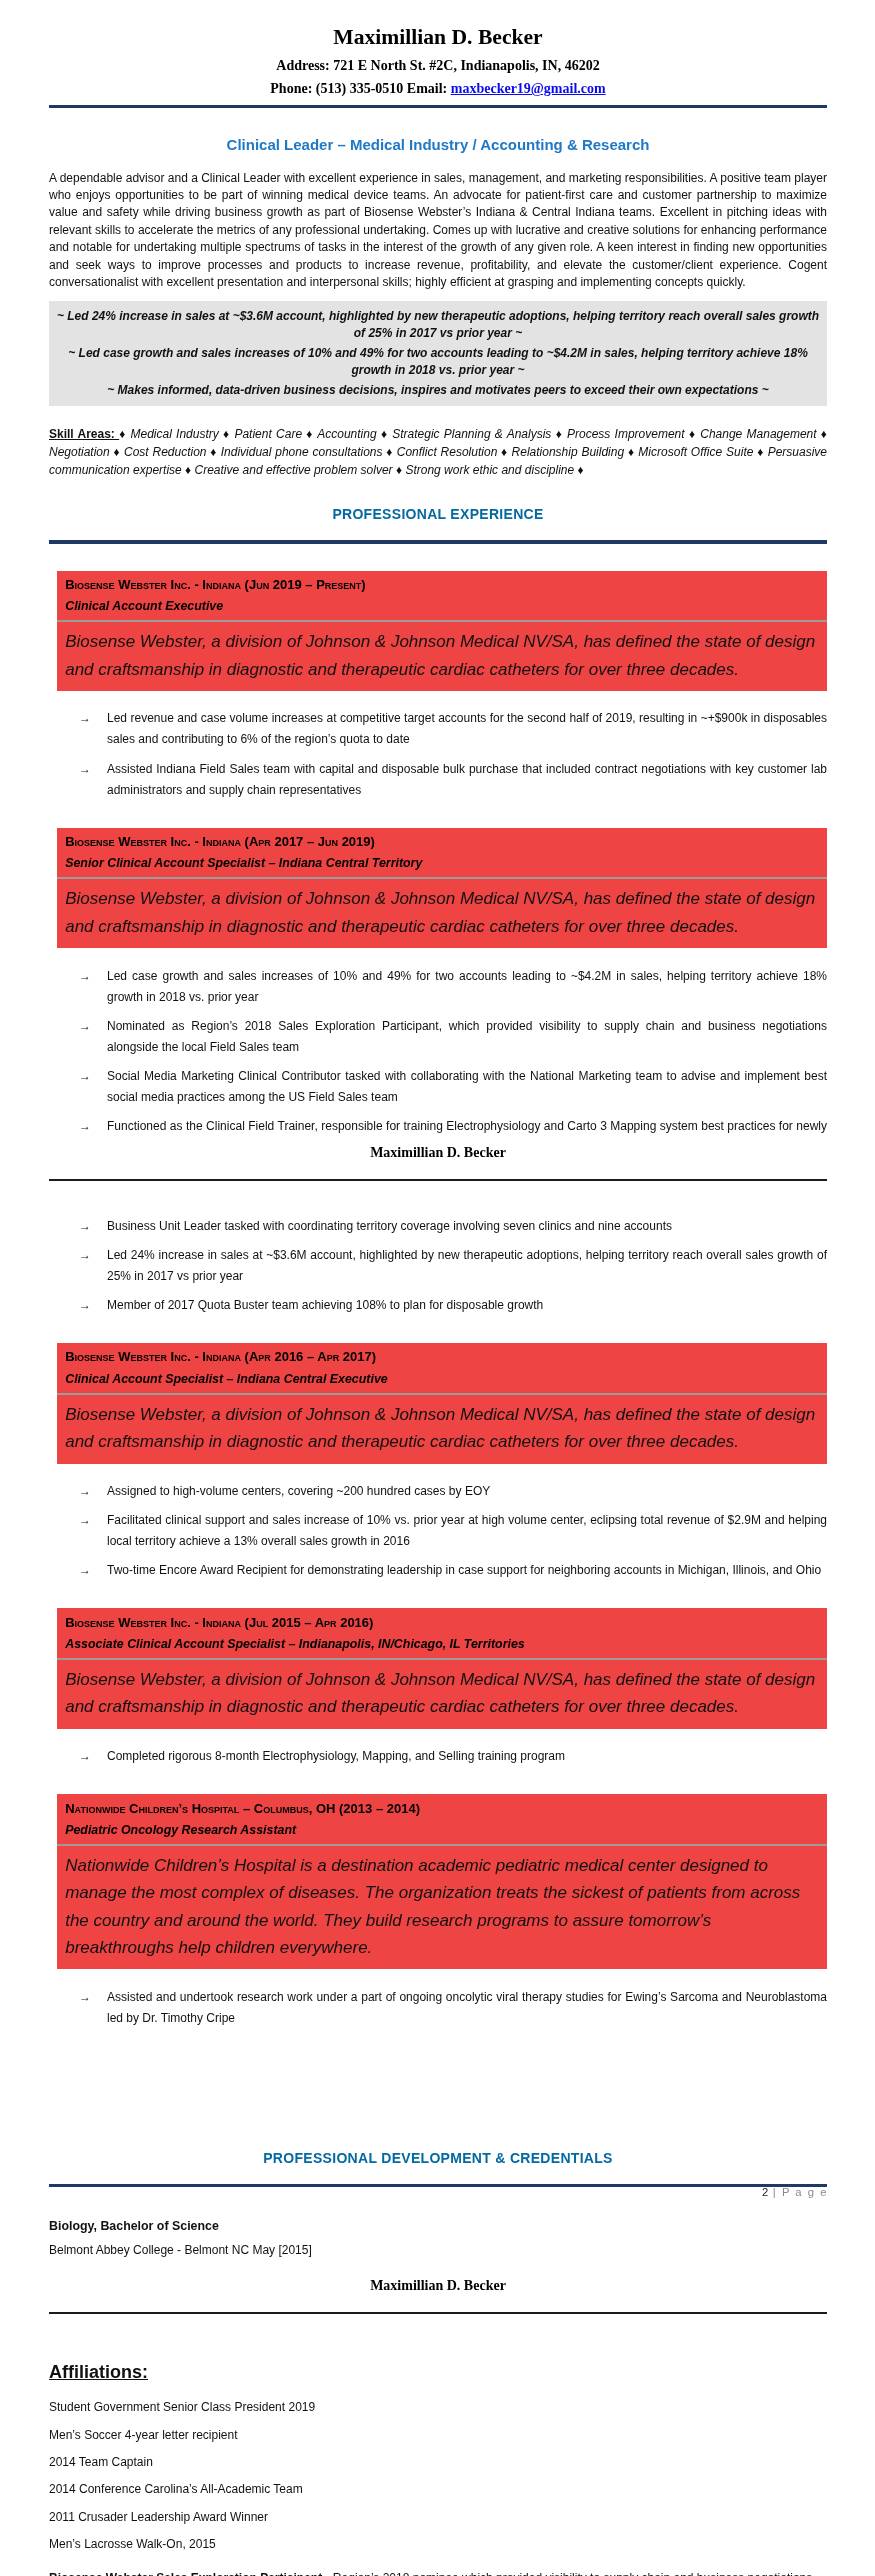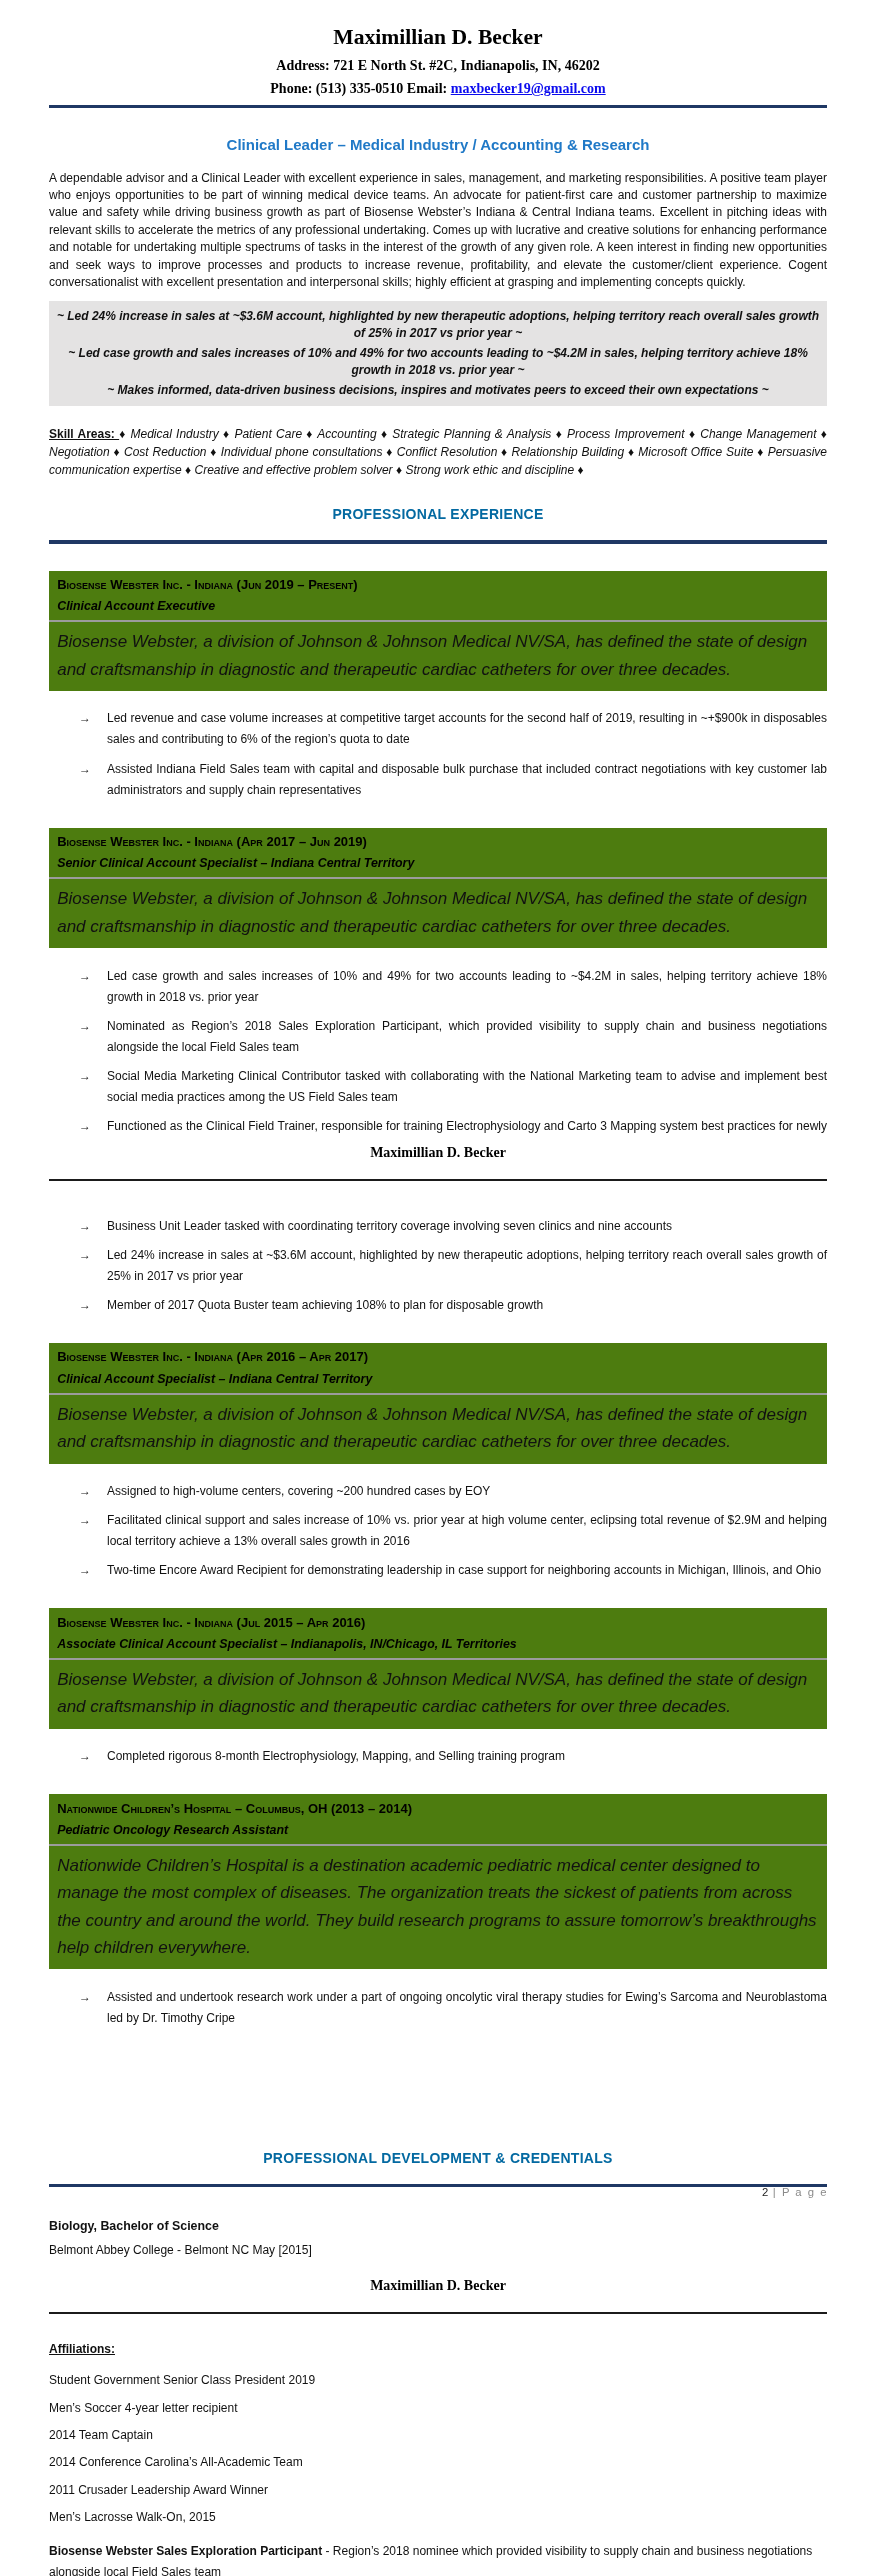--- a/index.html
+++ b/index.html
@@ -20,21 +20,21 @@
   .hbox p{margin:0 0 3.1px;}
   .hbox p:last-child{margin:0;}
 
   .skills{margin:18.5px 0 0;font-size:12px;line-height:1.5;text-align:justify;}
   .skills-label{font-weight:bold;text-decoration:underline;}
   .skills-text{font-style:italic;}
 
   .h-section{font-size:14px;font-weight:bold;color:#0369a1;text-align:center;margin:27px 0 0;letter-spacing:0.3px;}
 
   
-  .job-box{background:#4d7c0f;margin-top:27px;padding:6.2px 8.2px 8.2px;}
+  .job-box{background:#ef4444;margin-top:27px;padding:6.2px 8.2px 8.2px;margin-left:8px;}
   .company{font-variant:small-caps;font-weight:bold;font-size:13px;margin:0;color:#000;}
   .jobtitle{font-weight:bold;font-style:italic;font-size:12.4px;margin:7.2px 0 0;color:#000;}
   .jdiv{height:2.1px;background:#9C9C9C;margin:7.2px -8.2px 0;}
   .jdesc{font-style:italic;font-size:17px;line-height:1.6;margin:6.2px 0 0;}
 
   .bullets{list-style:none;margin:17.5px 0 0;padding:0;}
   .bullets li{position:relative;padding-left:58px;margin-bottom:8.2px;font-size:12px;line-height:1.75;text-align:justify;}
   .bullets li .arrow{position:absolute;left:30px;top:0;font-style:normal;}
 
   
@@ -42,21 +42,21 @@
   .cont-name{font-family:"Liberation Serif",serif;font-weight:bold;font-size:14px;text-align:center;margin:0;color:#000;}
   .cont-body{margin-top:35px;}
 
   .edu-wrap{margin-top:121px;}
   .degree{font-weight:bold;font-size:12.4px;margin:32px 0 0;}
   .school{font-size:12px;margin:9.3px 0 0;}
 
   .page-footer{position:absolute;right:48px;bottom:68px;font-size:11.3px;letter-spacing:1.5px;color:#8a8a8a;}
   .page-footer .num{color:#222;margin-right:3.1px;}
 
-  .affil-label{font-weight:bold;text-decoration:underline;font-size:12px;margin:28px 0 0;}
+  .affil-label{font-weight:bold;text-decoration:underline;font-size:18px;margin:48px 0 0;}
   .affil-list{margin-top:15.5px;}
   .affil-list p{font-size:12px;margin:0 0 8.2px;line-height:1.6;}
   .affil-para{margin-top:13.4px;font-size:12px;line-height:1.75;}
   .affil-para .lead{font-weight:bold;}
 </style>
 </head>
 <body>
 
 <section class="page">
   <h1 class="name-main">Maximillian D. Becker</h1>
@@ -110,21 +110,21 @@
 
   <div class="cont-body">
     <ul class="bullets" style="margin-top:0;">
       <li><span class="arrow">→</span><span>Business Unit Leader tasked with coordinating territory coverage involving seven clinics and nine accounts</span></li>
       <li><span class="arrow">→</span><span>Led 24% increase in sales at ~$3.6M account, highlighted by new therapeutic adoptions, helping territory reach overall sales growth of 25% in 2017 vs prior year</span></li>
       <li><span class="arrow">→</span><span>Member of 2017 Quota Buster team achieving 108% to plan for disposable growth</span></li>
     </ul>
 
     <div class="job-box">
       <p class="company">Biosense Webster Inc. - Indiana (Apr 2016 – Apr 2017)</p>
-      <p class="jobtitle">Clinical Account Specialist – Indiana Central Territory</p>
+      <p class="jobtitle">Clinical Account Specialist – Indiana Central Executive</p>
       <div class="jdiv"></div>
       <p class="jdesc">Biosense Webster, a division of Johnson &amp; Johnson Medical NV/SA, has defined the state of design and craftsmanship in diagnostic and therapeutic cardiac catheters for over three decades.</p>
     </div>
     <ul class="bullets">
       <li><span class="arrow">→</span><span>Assigned to high-volume centers, covering ~200 hundred cases by EOY</span></li>
       <li><span class="arrow">→</span><span>Facilitated clinical support and sales increase of 10% vs. prior year at high volume center, eclipsing total revenue of $2.9M and helping local territory achieve a 13% overall sales growth in 2016</span></li>
       <li><span class="arrow">→</span><span>Two-time Encore Award Recipient for demonstrating leadership in case support for neighboring accounts in Michigan, Illinois, and Ohio</span></li>
     </ul>
 
     <div class="job-box">

